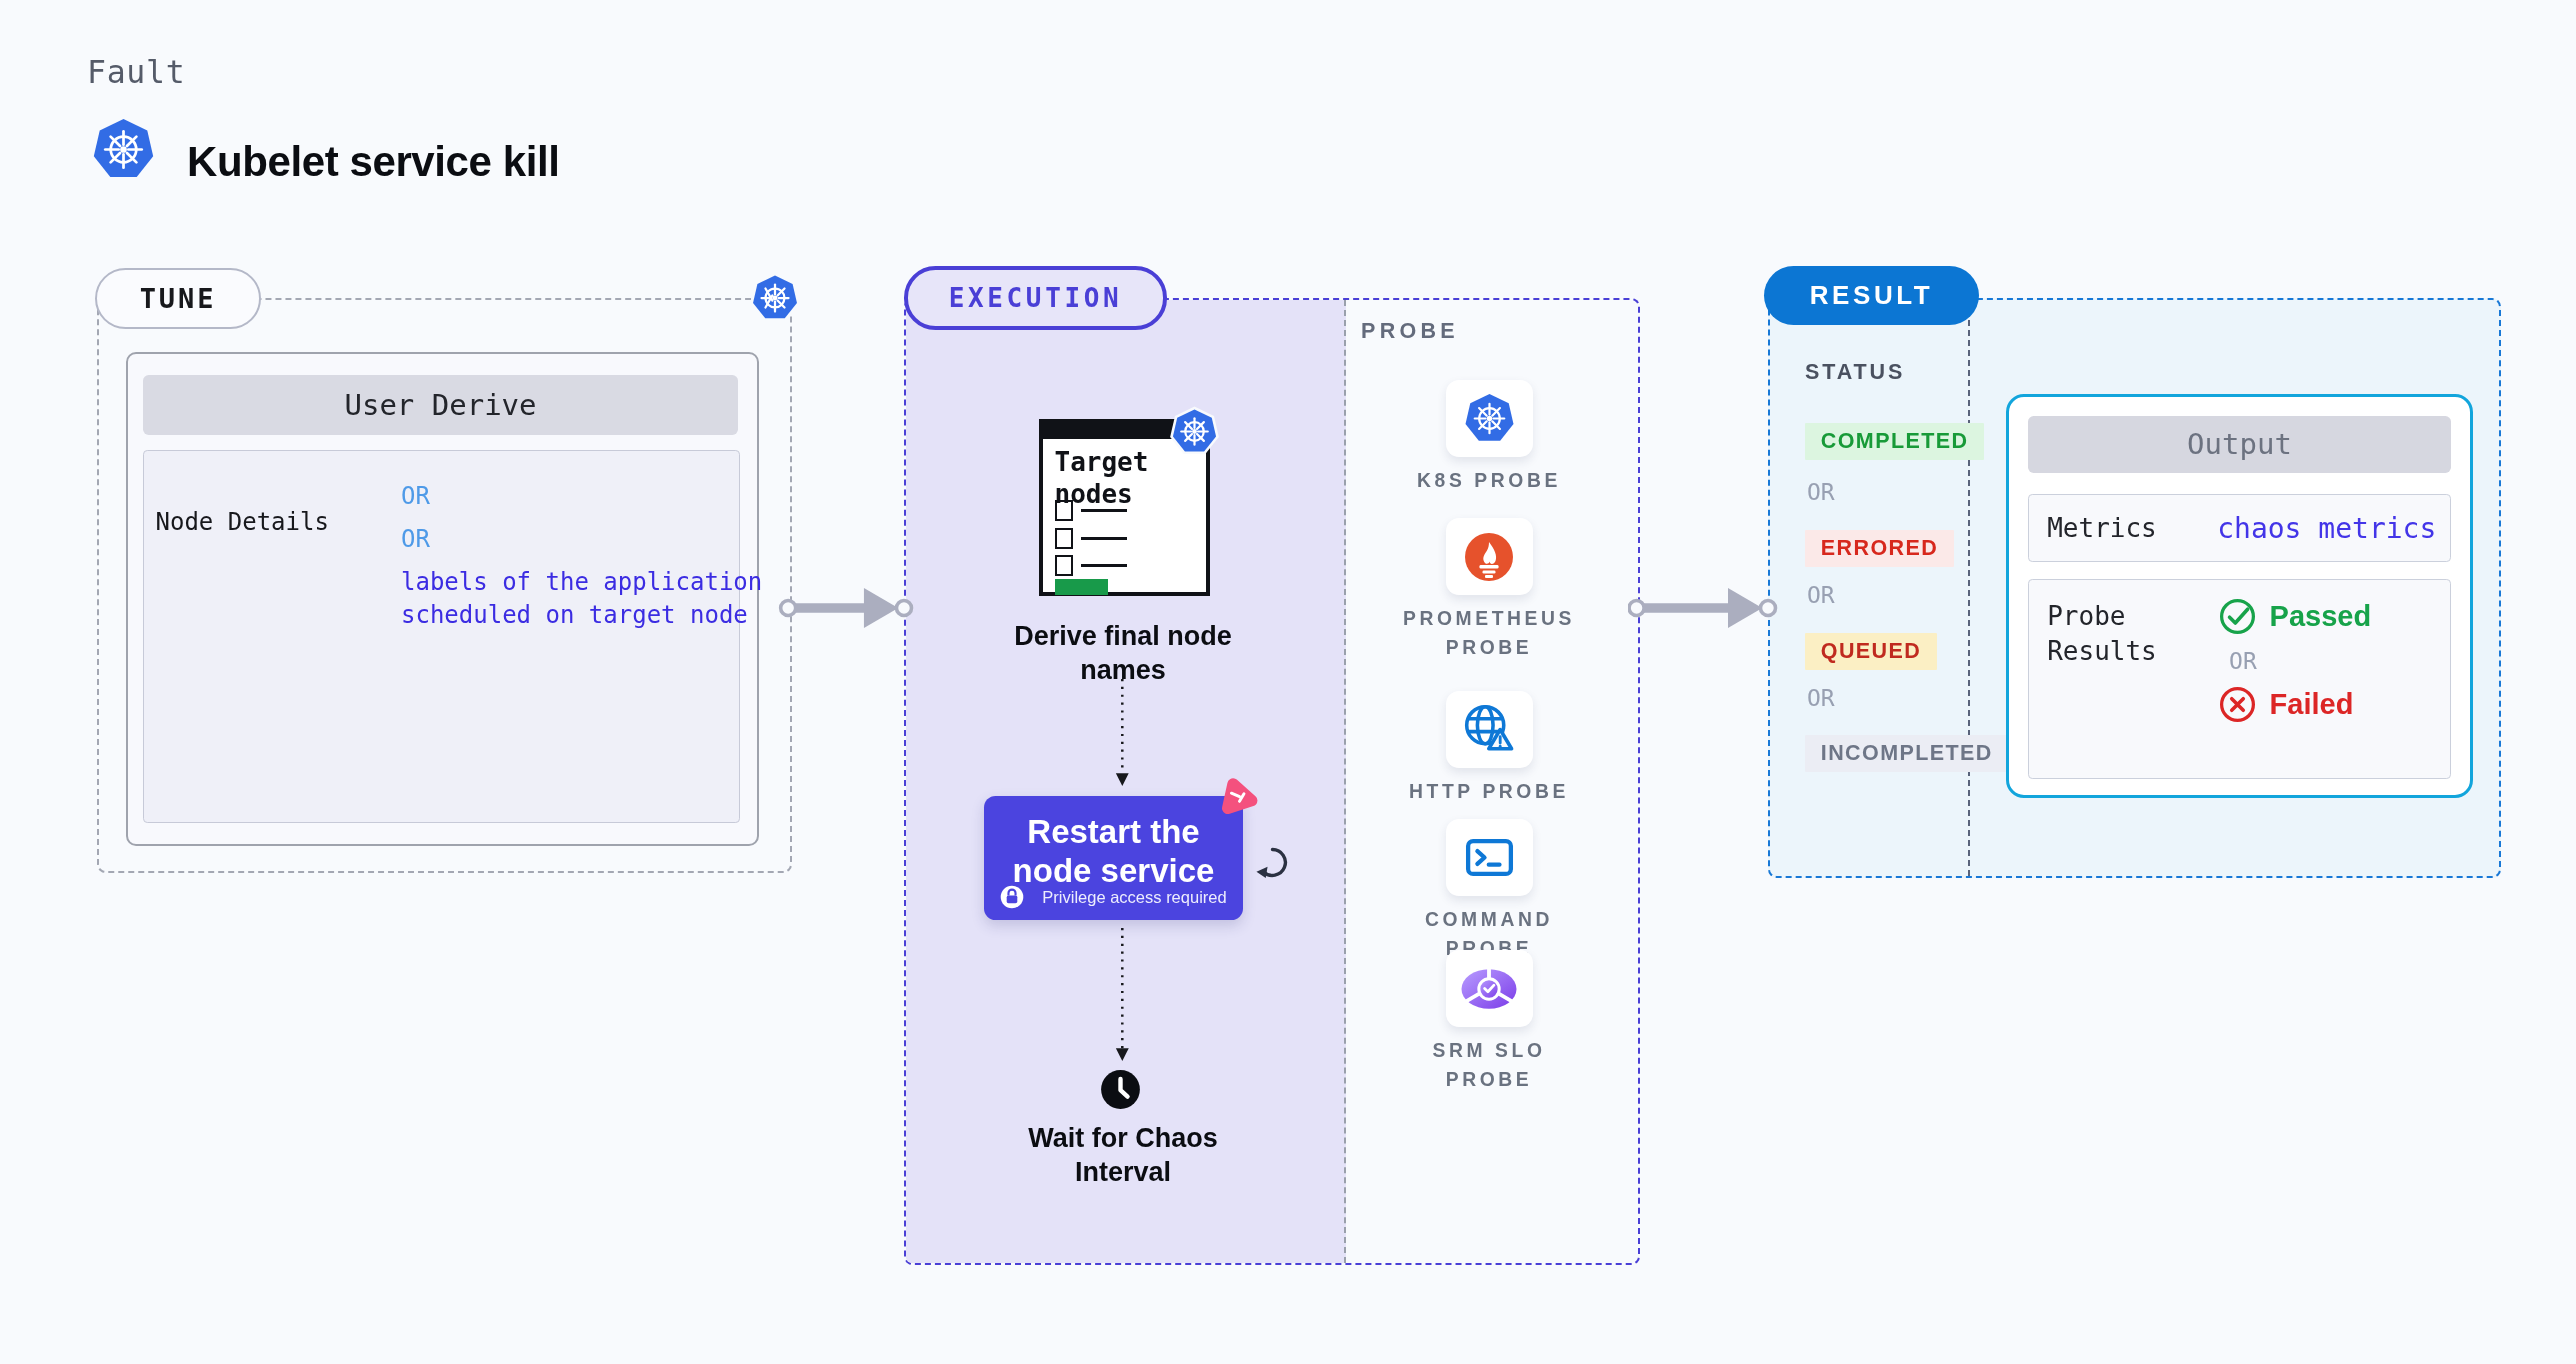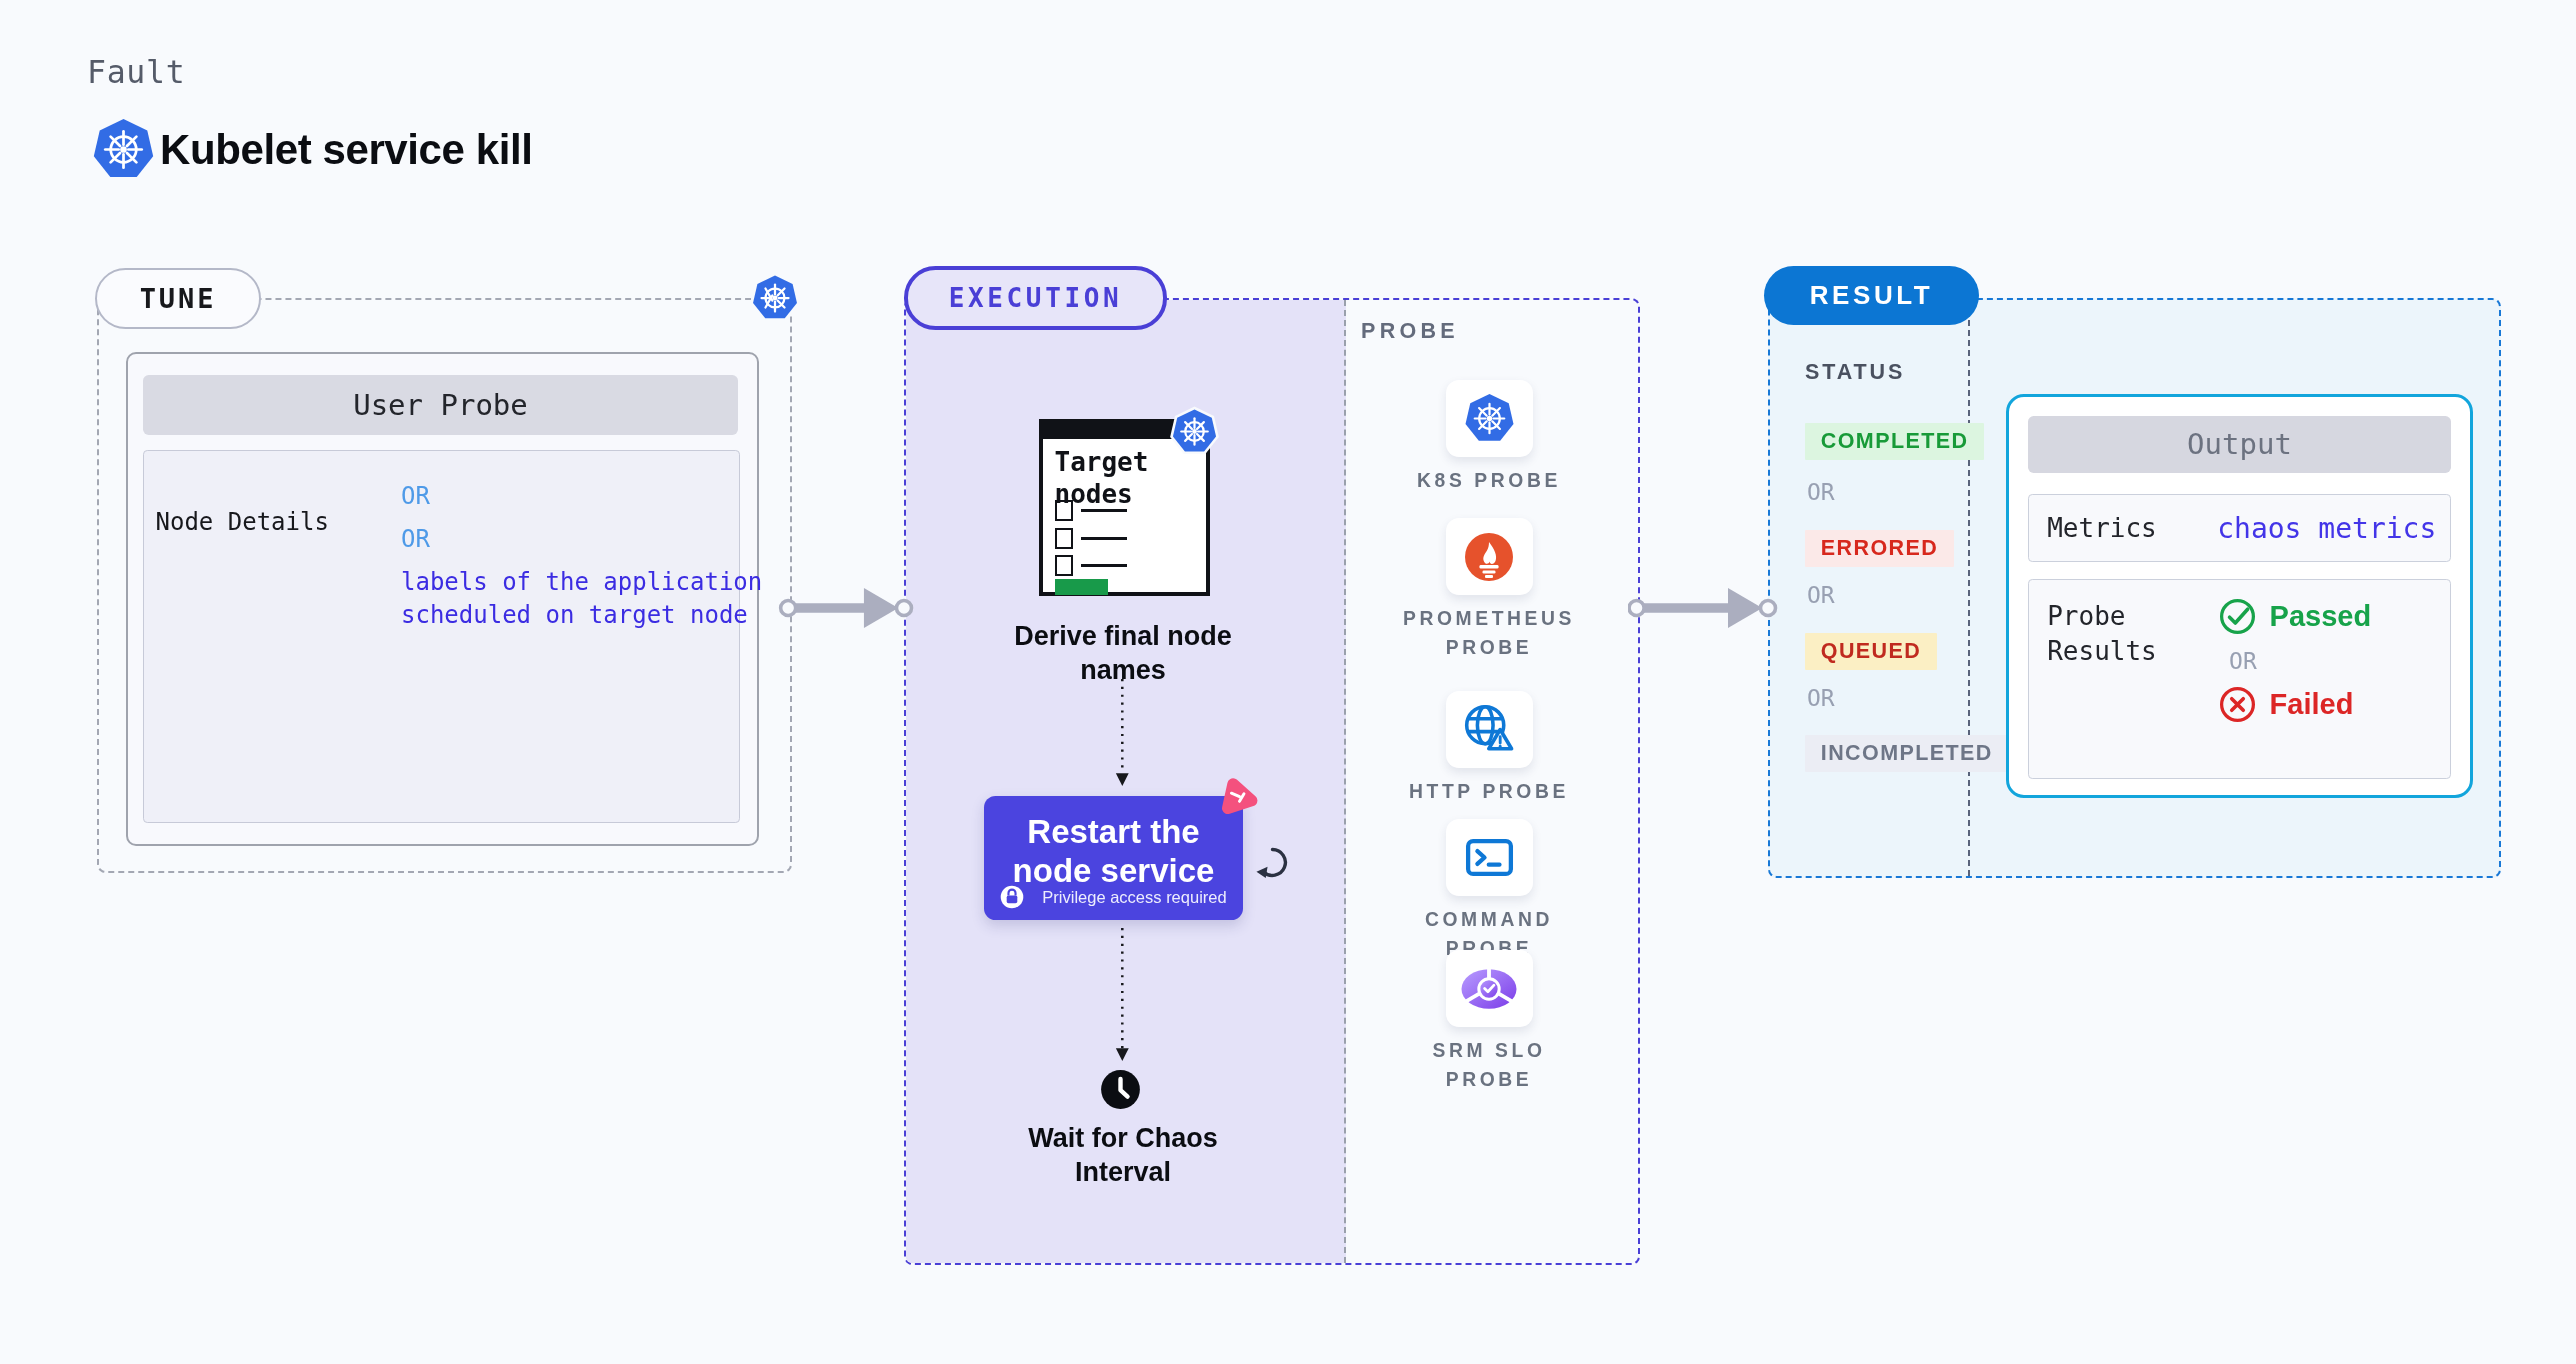--- a/index.html
+++ b/index.html
@@ -7,21 +7,21 @@
     width:2576px;height:1365px;position:relative;overflow:hidden;
     background:#F8FAFD;
     font-family:"Liberation Sans", sans-serif;
     color:#0C0E14;
   }
   .abs{position:absolute;}
   .mono{font-family:"DejaVu Sans Mono", monospace;}
 
   
   .kicker{left:87px;top:54px;font-size:31.5px;color:#555B69;letter-spacing:0.7px;}
-  .title-row{left:87px;top:113px;display:flex;align-items:center;}
+  .title-row{left:87px;top:113px;display:flex;align-items:flex-end;gap:27px;}
   .page-title{font-size:42px;font-weight:bold;color:#0B0D12;letter-spacing:-0.4px;}
 
   
   .pill{position:absolute;display:flex;align-items:center;justify-content:center;
         border-radius:31.5px;z-index:6;}
   .tune-pill{left:95px;top:268px;width:162px;height:57px;background:#FAFBFE;
         border:2.9px solid #B4B8C8;}
   .tune-pill span{font-size:27px;font-weight:bold;color:#17181C;letter-spacing:2.9px;}
   .exec-pill{left:904px;top:266px;width:255px;height:56px;background:#E7E5F9;
         border:4.3px solid #4A3FD6;}
@@ -154,21 +154,21 @@
       <line x1="5.7" y1="5.7" x2="21.2" y2="21.2"></line>
     <line x1="0" y1="8" x2="0" y2="30"></line>
       <line x1="-5.7" y1="5.7" x2="-21.2" y2="-21.2"></line>
     <line x1="-8" y1="0" x2="-30" y2="0"></line>
       <line x1="-5.7" y1="-5.7" x2="-21.2" y2="21.2"></line>
   </g>
   <circle r="5.5" fill="#FFFFFF"></circle>
 </svg>
 
 <div class="abs ui-card"></div>
-<div class="abs ui-header mono">User Probe</div>
+<div class="abs ui-header mono">User Derive</div>
 <div class="abs ui-content">
   <div class="abs row-label mono">Node Details</div>
   <div class="abs options mono">
     <div class="or-opt">OR</div>
     <div class="or-opt">OR</div>
     <div class="opt wide">labels of the application scheduled on target node</div>
   </div>
 </div>
 
 <svg class="abs" style="left:771px;top:582px;z-index:5;" width="143" height="52" viewBox="0 0 200 72">

